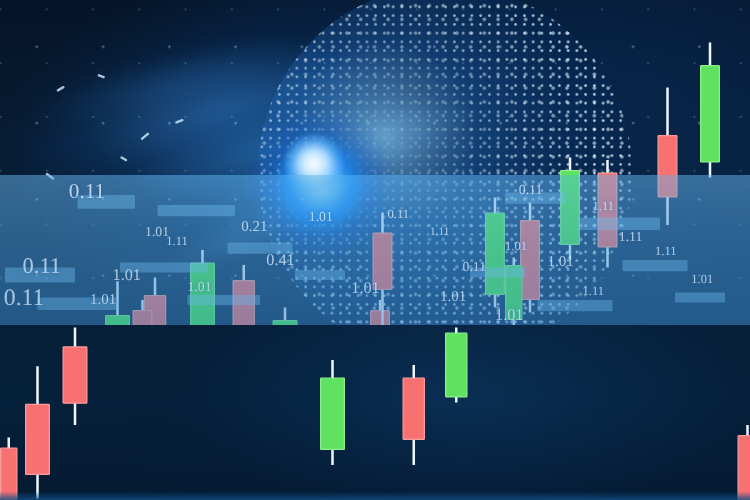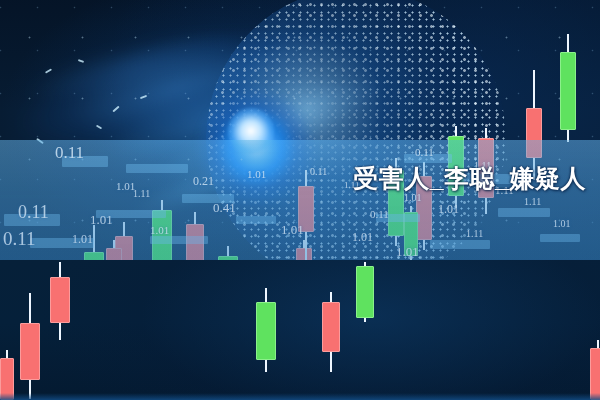--- a/index.html
+++ b/index.html
@@ -358,16 +358,15 @@
         <div class="body" style="top: 8px; height: 52px;"></div>
       </div>
       <div class="candle down" style="left: 0px; top: 350px; width: 14px; height: 50px;">
         <div class="wick"></div>
         <div class="body" style="top: 8px; height: 42px;"></div>
       </div>
     </div>
   <div class="bottom-edge"></div>
 
   <div class="headline">
-    <span class="l2">受害人_李聪_嫌疑人</span>
   </div>
 
 </div>
 
 </body></html>

